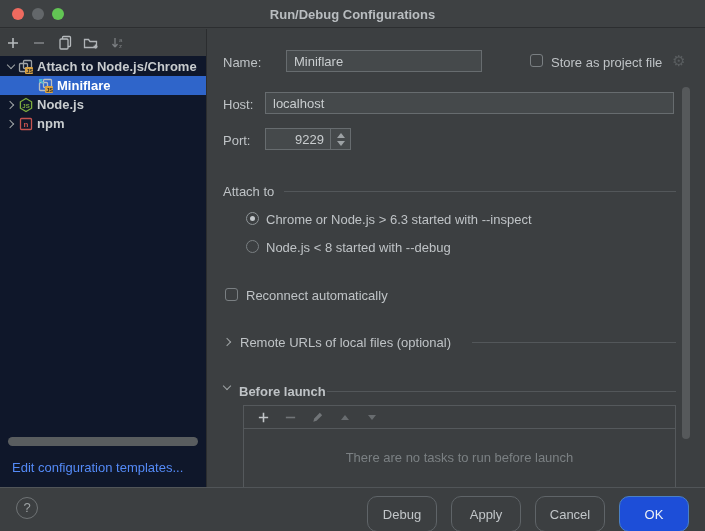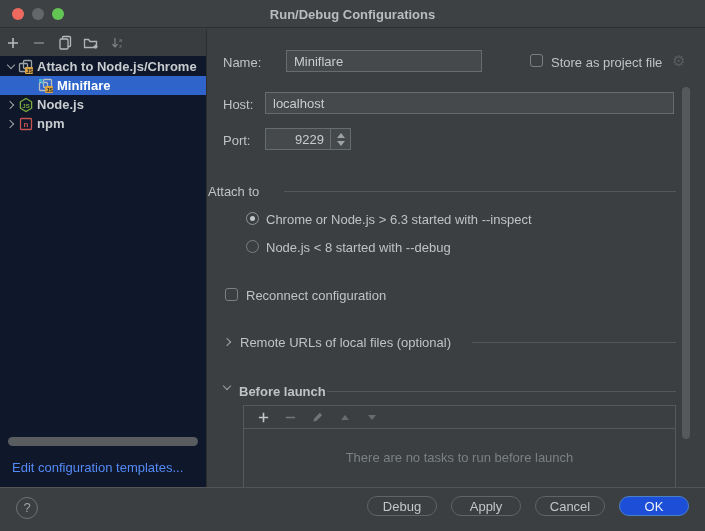--- a/index.html
+++ b/index.html
@@ -85,21 +85,21 @@
     color:#7b8083; }
 
   .v-scroll { position:absolute; left:474px; top:58px; width:8px; height:352px;
     border-radius:4px; background:#56595b; }
 
   
   .footer { position:absolute; left:0; top:487px; width:705px; height:44px;
     background:#3c3f41; border-top:1px solid #515558; }
   .help { position:absolute; left:16px; top:9px; width:22px; height:22px; border-radius:50%;
     border:1.5px solid #6f7375; color:#9ea3a5; text-align:center; line-height:20px; font-size:13px; }
-  .btn { position:absolute; top:8px; width:70px; height:20px; border-radius:10px;
+  .btn { position:absolute; top:8px; width:70px; height:36px; border-radius:10px;
     background:#3c3f41; border:1px solid #5f6468; color:#c2c6c9;
     font-family:"Liberation Sans",sans-serif; font-size:13px; }
   .btn.primary { background:#1d4ed8; border-color:#4a80c4; color:#eef2f5; }
 
   svg { display:block; }
   .icon16 { width:16px; height:16px; flex:none; }
 </style>
 </head>
 <body>
 
@@ -225,31 +225,31 @@
 
   <span class="f-label" style="left:15px; top:104px;">Port:</span>
   <div class="spin" style="left:57px; top:99px;">
     <input value="9229" style="">
     <div class="btns">
       <span class="tri-up"></span>
       <span class="tri-dn"></span>
     </div>
   </div>
 
-  <span class="f-label" style="left:0; top:155px;">Attach to</span>
+  <span class="f-label" style="left:15px; top:155px;">Attach to</span>
   <div class="sect-line" style="left:76px; top:162px; width:392px;"></div>
 
   <span class="radio on" style="left:38px; top:183px;"></span>
   <span class="f-label" style="left:58px; top:183px;">Chrome or Node.js &gt; 6.3 started with --inspect</span>
 
   <span class="radio" style="left:38px; top:211px;"></span>
   <span class="f-label" style="left:58px; top:211px;">Node.js &lt; 8 started with --debug</span>
 
   <span class="checkbox" style="left:17px; top:259px;"></span>
-  <span class="f-label" style="left:38px; top:259px;">Reconnect configuration</span>
+  <span class="f-label" style="left:38px; top:259px;">Reconnect automatically</span>
 
   <span class="chev right" style="position:absolute; left:18px; top:310px;"></span>
   <span class="f-label" style="left:32px; top:306px;">Remote URLs of local files (optional)</span>
   <div class="sect-line" style="left:264px; top:313px; width:204px;"></div>
 
   <span class="chev down" style="position:absolute; left:16px; top:357px;"></span>
   <span class="f-label" style="left:31px; top:355px;font-weight:bold;">Before launch</span>
   <div class="sect-line" style="left:119px; top:362px; width:349px;"></div>
 
   <div class="panel">

